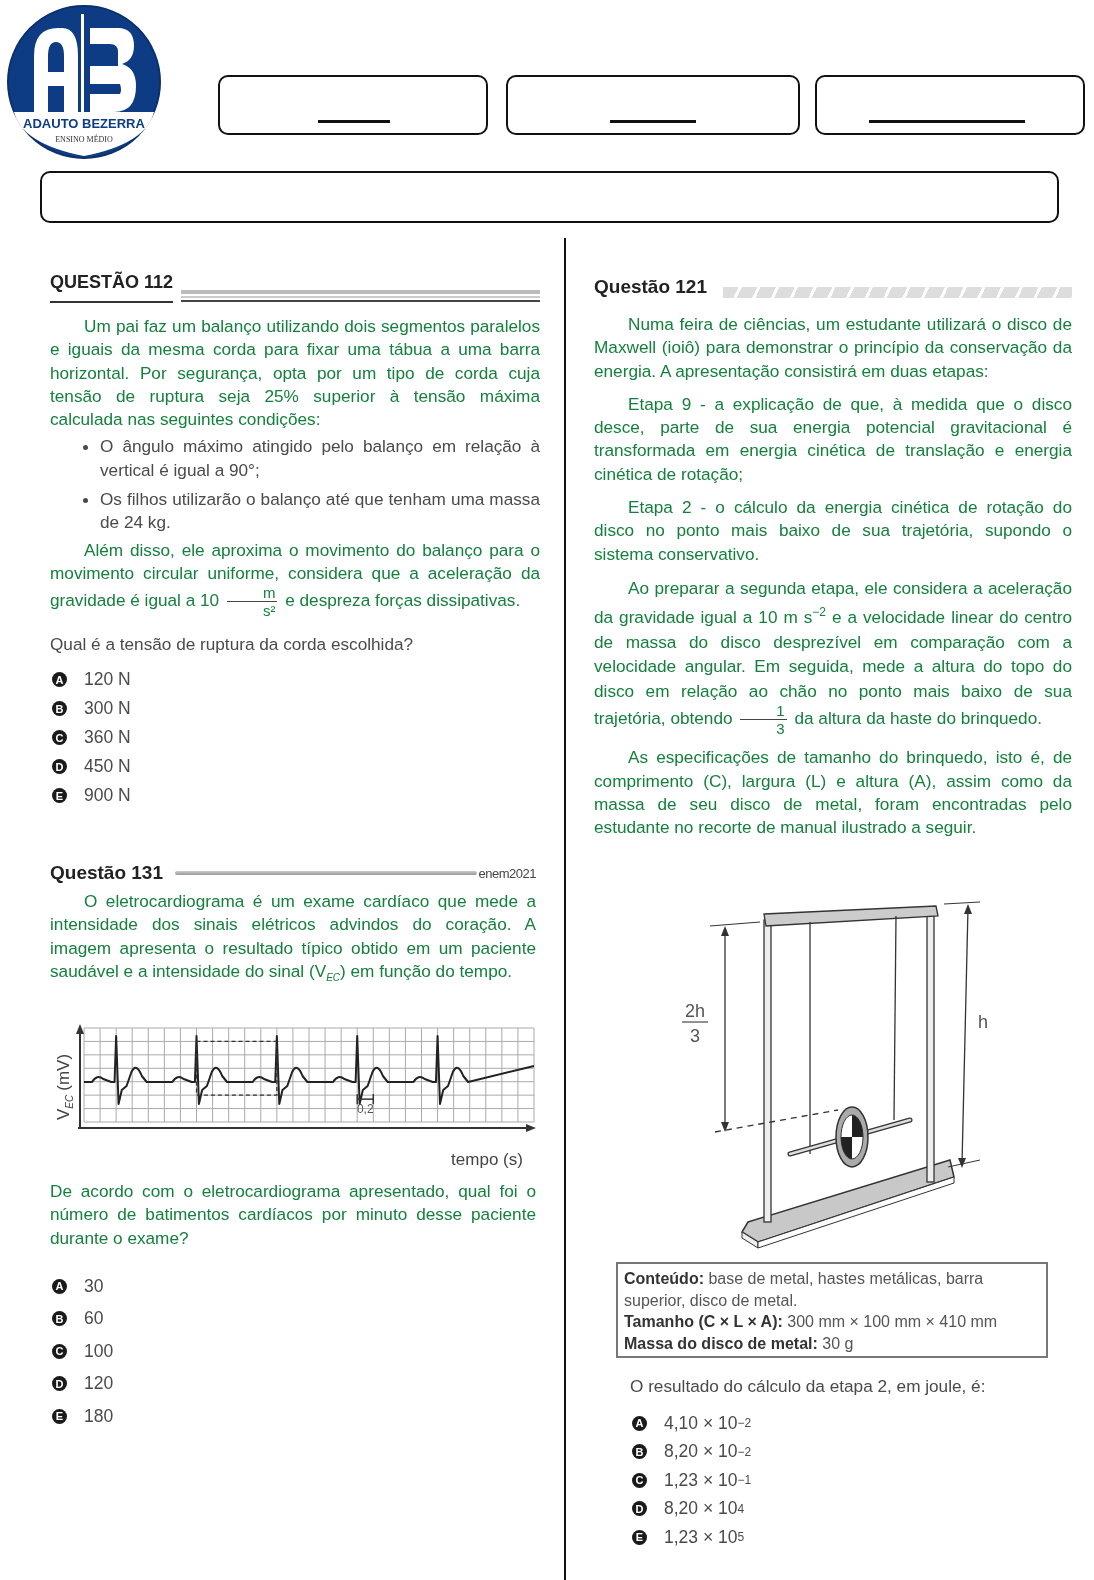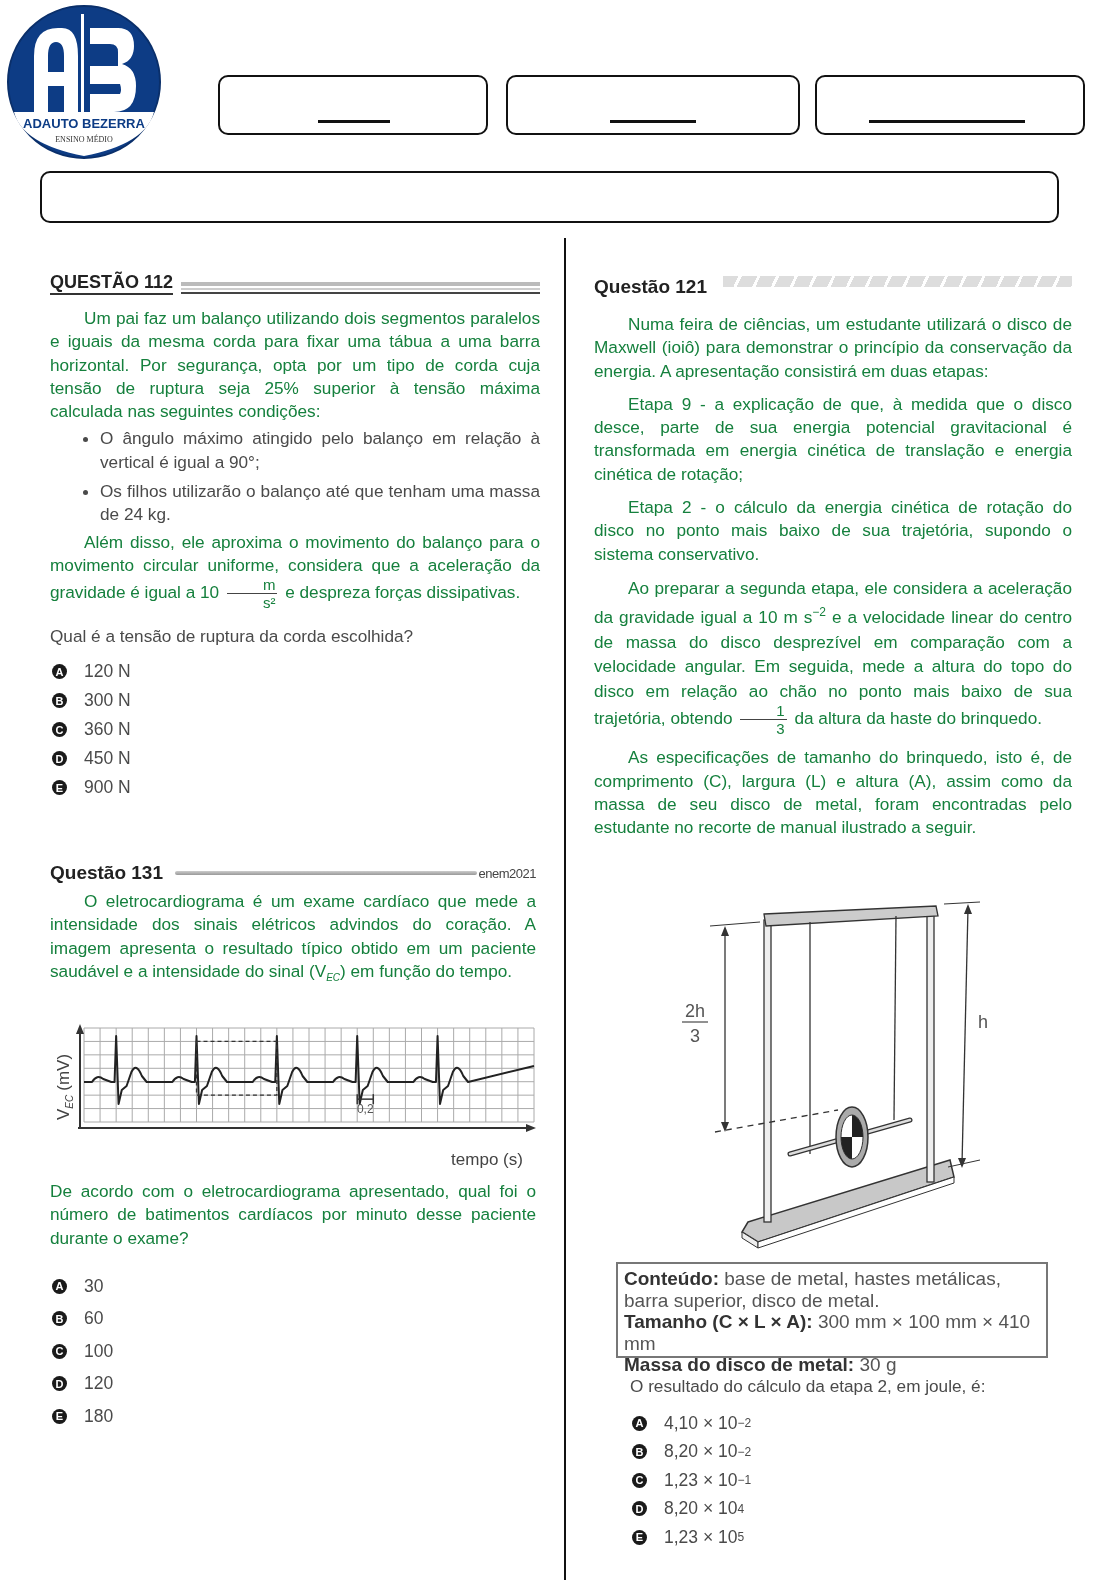--- a/index.html
+++ b/index.html
@@ -19,21 +19,21 @@
   .opt { display:flex; align-items:center; font-size:17.5px; color:#4a4a4a; }
   .badge { width:15px; height:15px; border-radius:50%; background:#1a1a1a; color:#fff;
            font-size:11px; font-weight:bold; display:flex; align-items:center; justify-content:center;
            margin-right:17px; margin-left:2px; }
   .frac { display:inline-flex; flex-direction:column; align-items:center; vertical-align:middle;
           line-height:1; font-size:15px; margin:0 3px; }
   .frac .num { border-bottom:1px solid #444; padding:0 2px 1px; }
   .frac .den { padding-top:1px; }
   sup { font-size:12px; }
   .specbox { left:616px; top:1262px; width:432px; height:96px; border:2px solid #777;
-             font-size:19px; line-height:21.5px; padding:4px 6px; box-sizing:border-box; color:#555; }
+             font-size:16px; line-height:21.5px; padding:4px 6px; box-sizing:border-box; color:#555; }
   .specbox b { color:#333; }
 </style>
 </head>
 <body>
 
 <div class="abs logo">
   <svg width="156" height="156" viewBox="0 0 156 156">
     <circle cx="78" cy="78" r="76" fill="#0d3c85" stroke="#0a2f6a" stroke-width="2"></circle>
     <path d="M28 108 L28 52 Q28 24 52 24 L56 24 Q72 24 72 52 L72 108 L58 108 L58 82 L42 82 L42 108 Z M42 68 L58 68 L58 52 Q58 38 50 38 Q42 38 42 52 Z" fill="#fff"></path>
     <rect x="75" y="10" width="3" height="100" fill="#fff"></rect>
@@ -52,21 +52,21 @@
 </div>
 <div class="abs hbox" style="left:815px;width:266px;">
   <div class="line" style="left:52px;width:156px;"></div>
 </div>
 <div class="abs namebox"></div>
 
 <div class="abs divider"></div>
 
 <div class="abs" style="left:50px;top:272px;width:490px;">
   <div style="display:flex;align-items:flex-end;">
-    <span class="qtitle" style="font-size:18px;border-bottom:2px solid #333;padding-bottom:0;">QUESTÃO 112</span>
+    <span class="qtitle" style="font-size:18px;border-bottom:2px solid #333;padding-bottom:8px;">QUESTÃO 112</span>
     <div style="flex:1;margin-left:8px;margin-bottom:1px;">
       <div style="height:4px;background:#bbb;margin-bottom:2px;"></div>
       <div style="height:2px;background:#ccc;margin-bottom:2px;"></div>
       <div style="height:2px;background:#444;"></div>
     </div>
   </div>
   <div class="para" style="margin-top:12px;">
     <p>Um pai faz um balanço utilizando dois segmentos paralelos e iguais da mesma corda para fixar uma tábua a uma barra horizontal. Por segurança, opta por um tipo de corda cuja tensão de ruptura seja 25% superior à tensão máxima calculada nas seguintes condições:</p>
   </div>
   <ul style="margin:4px 0 0 0;padding-left:50px;font-size:17.2px;line-height:23.3px;text-align:justify;">
@@ -197,21 +197,21 @@
         <span>120</span>
       </div>
     <div class="opt" style="height:32.5px;">
         <span class="badge">E</span>
         <span>180</span>
       </div>
   </div>
 </div>
 
 <div class="abs" style="left:594px;top:276px;width:478px;">
-  <div style="display:flex;align-items:flex-start;">
+  <div style="display:flex;align-items:flex-end;">
     <span class="qtitle">Questão 121</span>
     <div style="flex:1;height:11px;margin-left:16px;background:repeating-linear-gradient(115deg,#ddd 0 14px,#fff 14px 17px);"></div>
   </div>
   <div class="para" style="margin-top:15px;">
     <p style="margin-bottom:10px;">Numa feira de ciências, um estudante utilizará o disco de Maxwell (ioiô) para demonstrar o princípio da conservação da energia. A apresentação consistirá em duas etapas:</p>
     <p style="margin-bottom:10px;">Etapa 9 - a explicação de que, à medida que o disco desce, parte de sua energia potencial gravitacional é transformada em energia cinética de translação e energia cinética de rotação;</p>
     <p style="margin-bottom:10px;">Etapa 2 - o cálculo da energia cinética de rotação do disco no ponto mais baixo de sua trajetória, supondo o sistema conservativo.</p>
     <p style="margin-bottom:10px;line-height:24.5px;"><span>Ao preparar a segunda etapa, ele considera a aceleração da gravidade igual a 10 m s</span><sup>−2</sup><span> e a velocidade linear do centro de massa do disco desprezível em comparação com a velocidade angular. Em seguida, mede a altura do topo do disco em relação ao chão no ponto mais baixo de sua trajetória, obtendo</span>
       <span class="frac">
           <span class="num">1</span>

